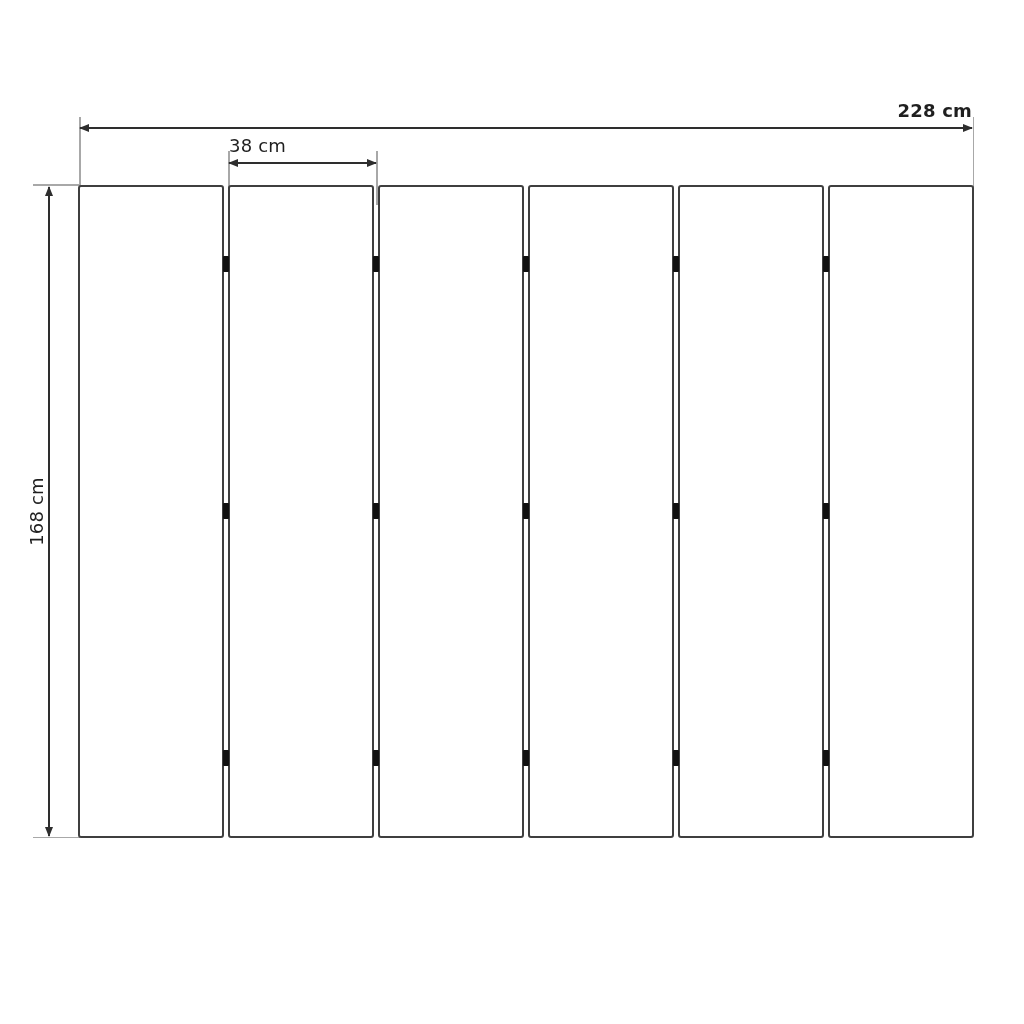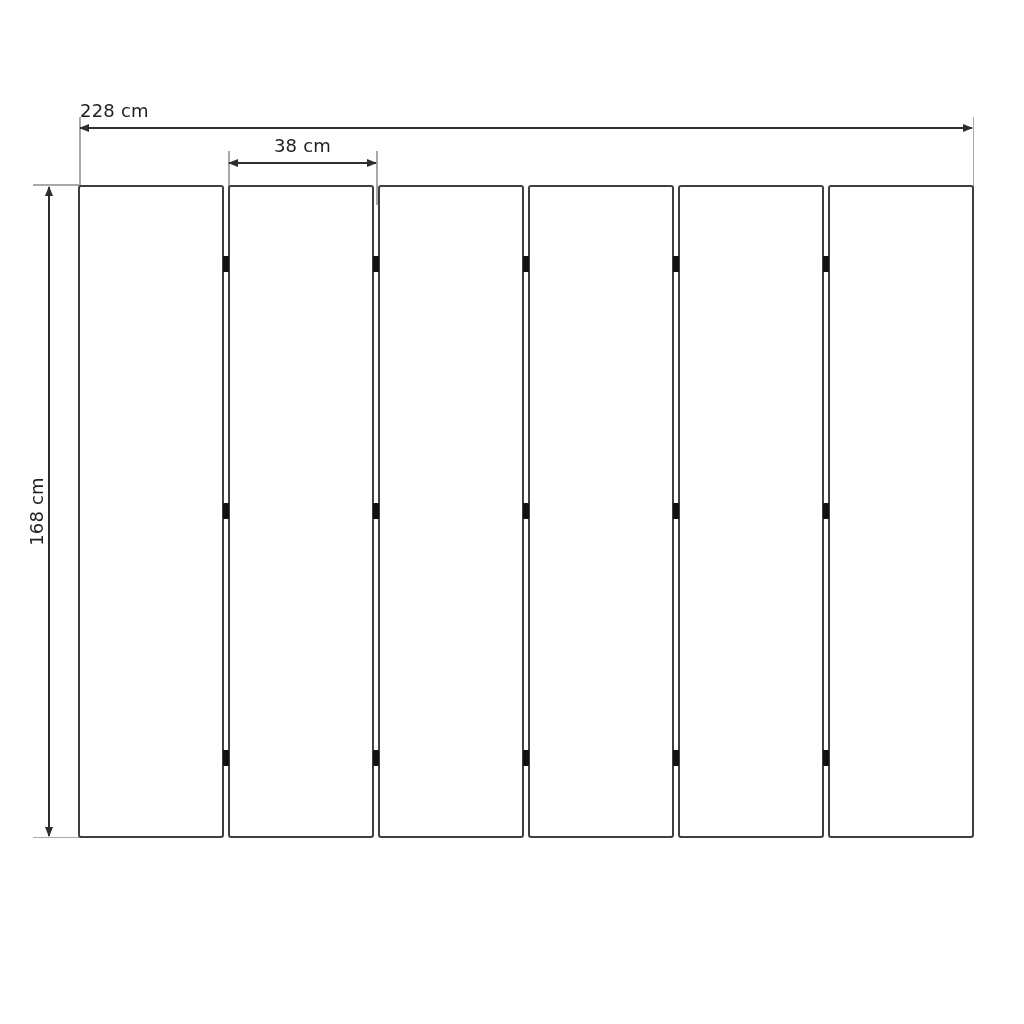--- a/index.html
+++ b/index.html
@@ -67,22 +67,22 @@
                border-top: 10px solid var(--dim, #2e2e2e); }
 
   
   .dim-label {
     position: absolute;
     font-size: 18px;
     line-height: 21px;
     letter-spacing: 0.2px;
     color: var(--text, #1f1f1f);
   }
-  #label-total { left: 80px;  top: 100px; width: 892px; text-align: left; }
-  #label-pw    { left: 229px; top: 135px; width: 147px; text-align: center; }
+  #label-total { left: 80px;  top: 100px; width: 892px; text-align: right; font-weight: bold; }
+  #label-pw    { left: 229px; top: 135px; width: 147px; text-align: left; }
   #label-h-wrap {
     position: absolute;
     left: 12px; top: 185px;
     width: 48px; height: 653px;
     display: flex; align-items: center; justify-content: center;
   }
   #label-h-wrap .rot { transform: rotate(-90deg); white-space: nowrap;
                        font-size: 18px; letter-spacing: 0.2px; }
 </style>
 </head>

